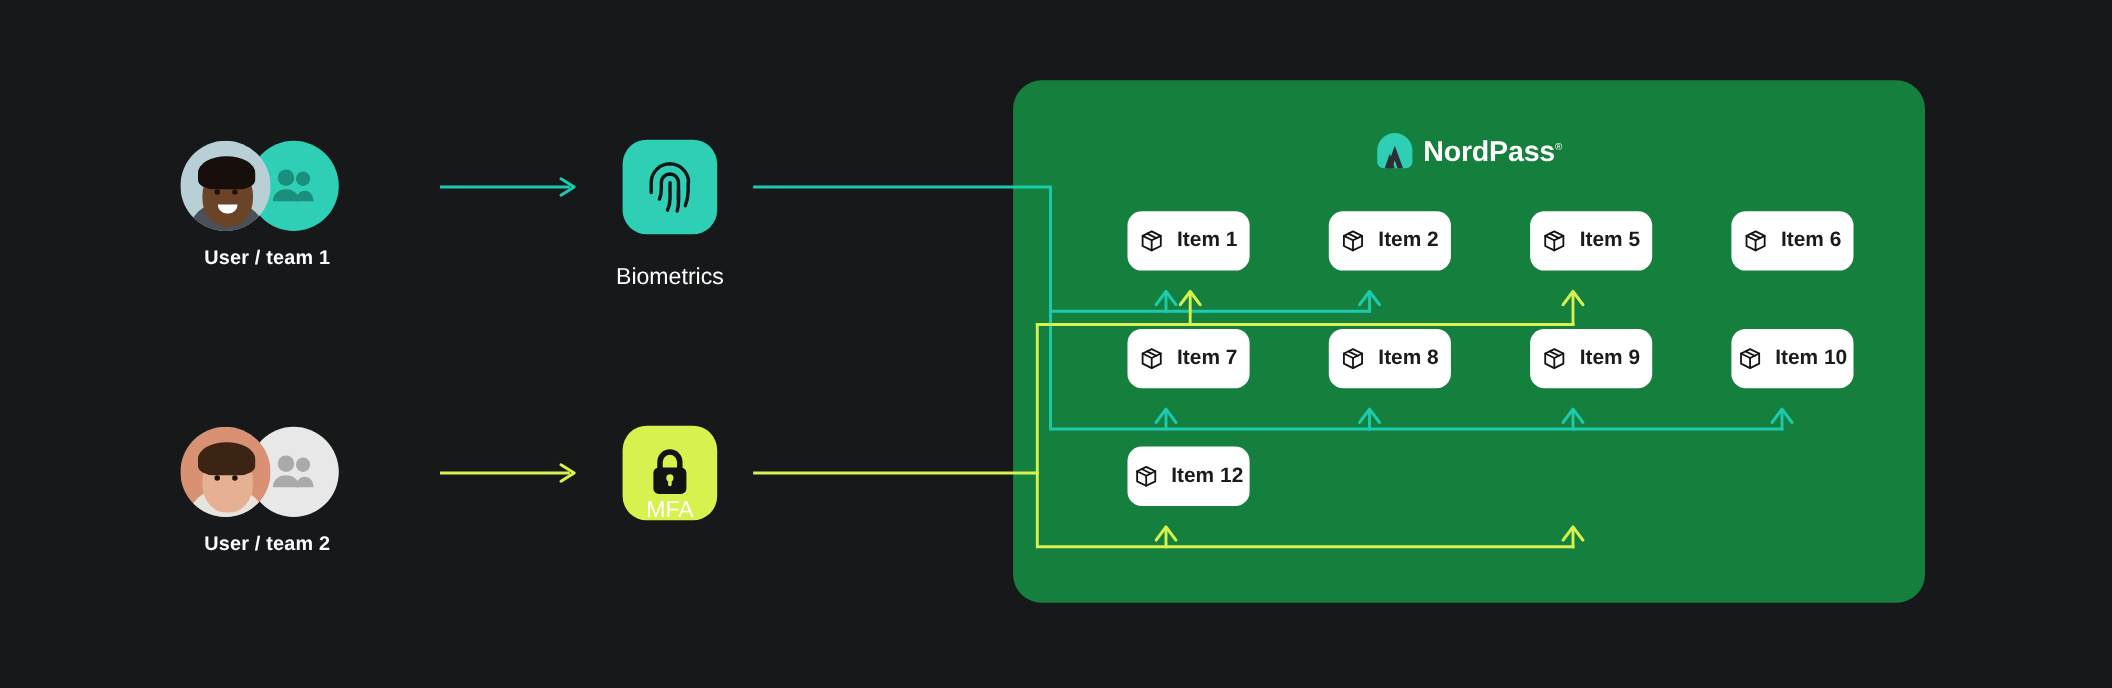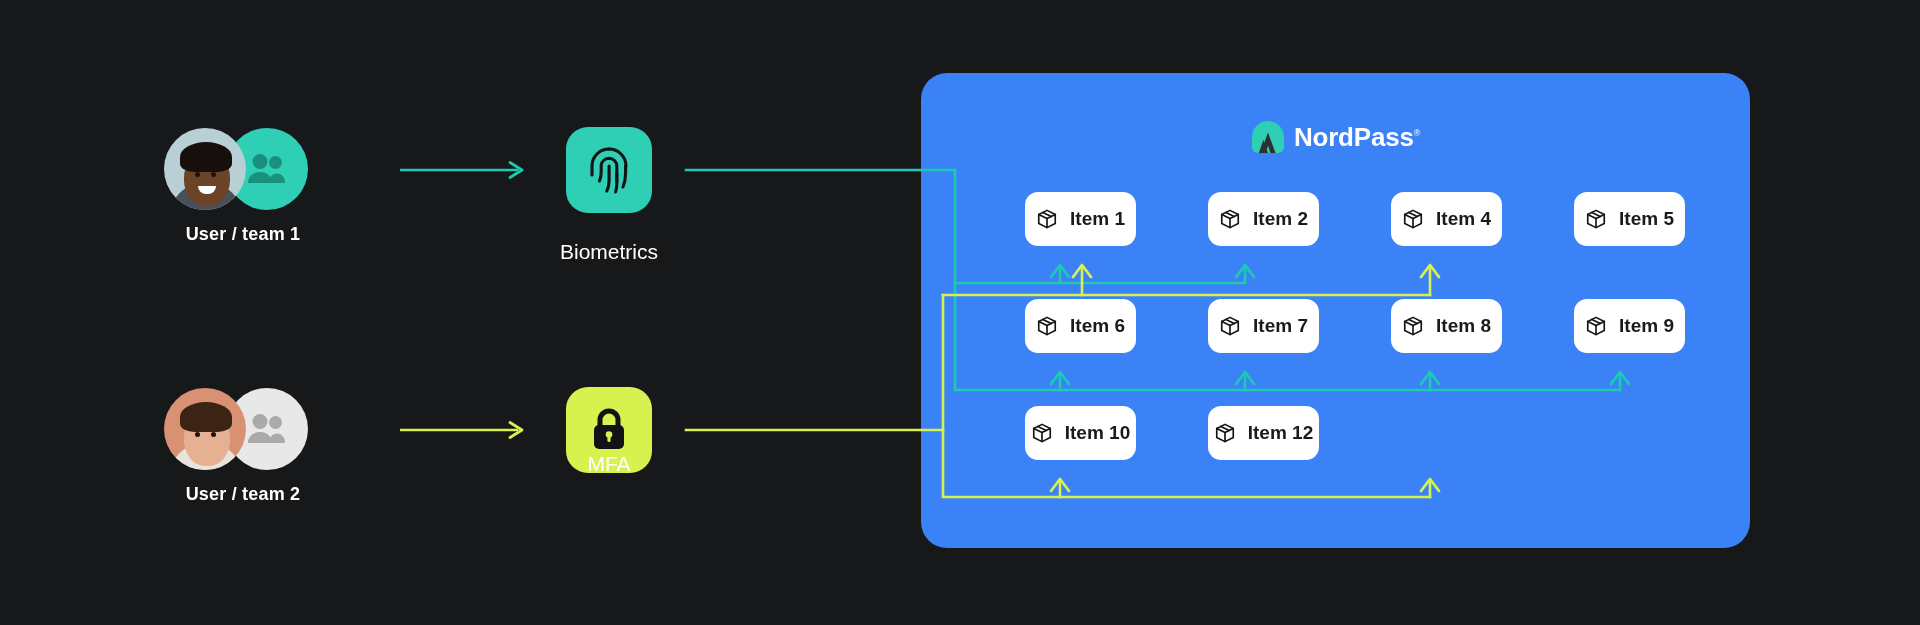--- a/index.html
+++ b/index.html
@@ -97,21 +97,21 @@
     font-size: 21px;
     font-weight: normal;
     white-space: nowrap;
   }
 
   
   #vault {
     position: absolute;
     left: 921px; top: 73px;
     width: 829px; height: 475px;
-    background: #3b82f6;
+    background: #15803d;
     border-radius: 26px;
   }
   #vault-logo {
     position: absolute;
     left: 0; right: 0; top: 47px;
     display: flex; align-items: center; justify-content: center;
     gap: 9px;
   }
   .logo-word {
     color: #ffffff;
@@ -264,31 +264,20 @@
         <svg width="22" height="22" viewBox="0 0 24 24">
           <g fill="none" stroke="#111315" stroke-width="1.8" stroke-linejoin="round" stroke-linecap="round">
             <path d="M12 2.6 21 7v10l-9 4.4L3 17V7z"></path>
               <path d="M3 7l9 4.4L21 7"></path>
               <path d="M12 11.4v10"></path>
               <path d="M7.5 4.8 16.6 9.2"></path>
           </g>
         </svg>
         <span class="item-label">Item 2</span>
       </div>
-      <div class="item-card">
-        <svg width="22" height="22" viewBox="0 0 24 24">
-          <g fill="none" stroke="#111315" stroke-width="1.8" stroke-linejoin="round" stroke-linecap="round">
-            <path d="M12 2.6 21 7v10l-9 4.4L3 17V7z"></path>
-              <path d="M3 7l9 4.4L21 7"></path>
-              <path d="M12 11.4v10"></path>
-              <path d="M7.5 4.8 16.6 9.2"></path>
-          </g>
-        </svg>
-        <span class="item-label">Item 4</span>
-      </div>
 
       <div class="item-card">
         <svg width="22" height="22" viewBox="0 0 24 24">
           <g fill="none" stroke="#111315" stroke-width="1.8" stroke-linejoin="round" stroke-linecap="round">
             <path d="M12 2.6 21 7v10l-9 4.4L3 17V7z"></path>
               <path d="M3 7l9 4.4L21 7"></path>
               <path d="M12 11.4v10"></path>
               <path d="M7.5 4.8 16.6 9.2"></path>
           </g>
         </svg>

